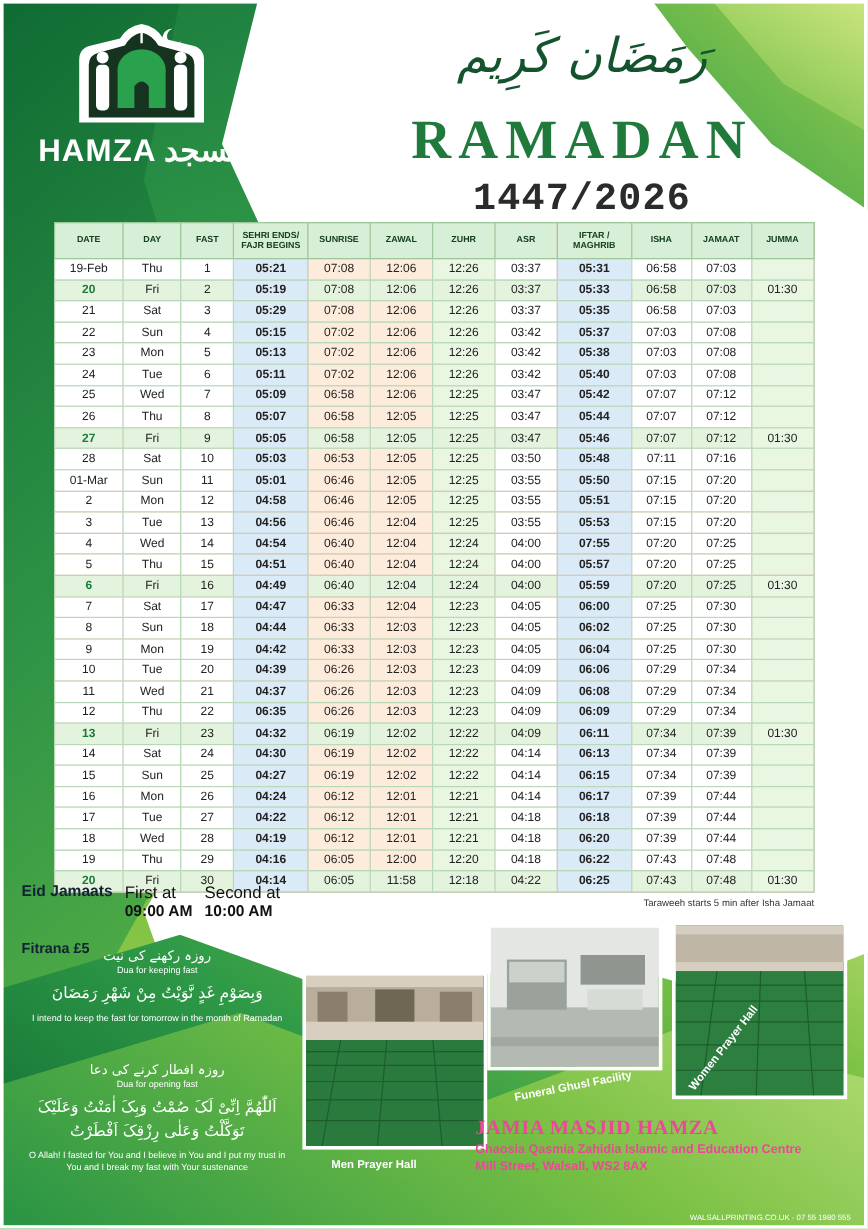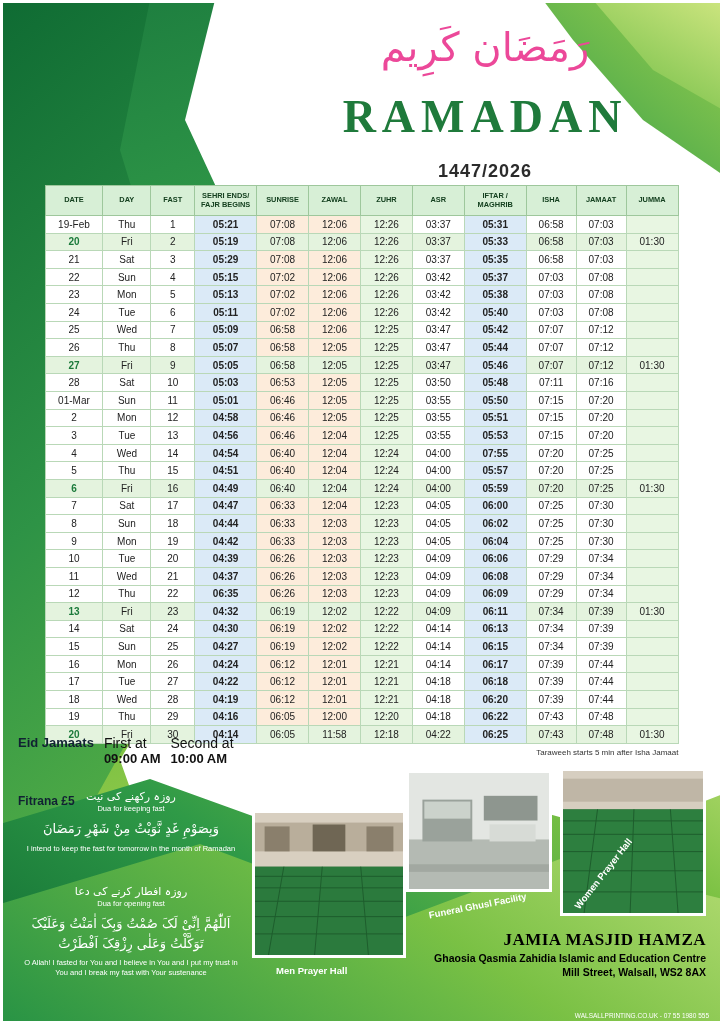--- a/index.html
+++ b/index.html
@@ -65,29 +65,29 @@
   }
   .logo-text {
     margin-top:4px; color:#ffffff; font-weight:bold; font-size:26px; letter-spacing:1px;
     display:flex; align-items:center; justify-content:center; gap:6px;
   }
   .logo-ar { font-size:26px; color:#fff; }
 
   .title-block { position:absolute; left:270px; top:22px; width:430px; text-align:center; }
   .arabic-title {
     font-family:"DejaVu Sans", sans-serif;
-    font-size:40px; color:#ec4899; line-height:1.25; direction:rtl;
+    font-size:40px; color:#14532d; line-height:1.25; direction:rtl;font-style:italic;
   }
   .ramadan-title {
     font-family:"Liberation Serif", serif;
     font-size:46px; letter-spacing:6px; color:#1f7a3b; font-weight:bold; margin-top:18px;
   }
   .year-title {
-    font-family:Liberation Sans, sans-serif;
-    font-size:18px; color:#2b2b2b; font-weight:bold; letter-spacing:1px; margin-top:18px;
+    font-family:Liberation Mono, monospace;
+    font-size:32px; color:#2b2b2b; font-weight:bold; letter-spacing:1px; margin-top:4px;
   }
 
   
   .table-wrap { position:relative; z-index:3; margin:0 auto; width:634px; }
   table.timetable { border-collapse:collapse; width:100%; background:#fca5a5; }
   table.timetable th {
     background:#d7efd6; border:1px solid #9ec79c; color:#14401f;
     font-size:7.4px; font-weight:bold; padding:6px 1px; line-height:1.15;
   }
   table.timetable td {
@@ -117,21 +117,21 @@
     width:634px; margin:4px auto 0; text-align:right; font-size:8px; color:#333;
     position:relative; z-index:3;
   }
 
   
   .eid-block { position:absolute; left:18px; top:735px; z-index:4; width:330px; }
   .eid-title { font-size:13px; font-weight:bold; color:#123; display:inline-block; }
   .eid-cols { display:flex; gap:10px; align-items:flex-start; }
   .eid-col-label { font-size:14px; color:#111; }
   .eid-col-time { font-size:13px; font-weight:bold; color:#111; }
-  .fitrana { margin-top:28px; font-size:12px; font-weight:bold; color:#123; }
+  .fitrana { margin-top:17px; font-size:12px; font-weight:bold; color:#123; }
 
   
   .dua-box { position:absolute; left:18px; z-index:4; width:226px; text-align:center; color:#ffffff; }
   .dua1 { top:790px; }
   .dua2 { top:885px; }
   .dua-head-ar { font-size:11px; font-family:"DejaVu Sans", sans-serif; }
   .dua-head-en { font-size:7.5px; margin-top:1px; }
   .dua-arabic {
     font-family:"DejaVu Sans", sans-serif; font-size:13px; direction:rtl;
     margin:6px 0 5px; line-height:1.5; color:#ffffff;
@@ -143,38 +143,59 @@
   .cap { position:absolute; z-index:5; color:#ffffff; font-size:9.5px; font-weight:bold; }
 
   #photo-men { left:252px; top:810px; width:154px; height:148px; }
   #cap-men { left:276px; top:965px; }
   #photo-funeral { left:406px; top:770px; width:146px; height:122px; }
   #cap-funeral { left:428px; top:900px; transform:rotate(-11deg); }
   #photo-women { left:560px; top:768px; width:146px; height:148px; }
   #cap-women { left:560px; top:868px; transform:rotate(-52deg); }
 
   
-  .address { position:absolute; left:396px; top:930px; width:310px; text-align:right; z-index:5; color:#000000; }
+  .address { position:absolute; left:396px; top:930px; width:310px; text-align:left; z-index:5; color:#ec4899; }
   .addr-name { font-size:17px; font-weight:bold; letter-spacing:.5px; font-family:"Liberation Serif", serif; }
   .addr-line { font-size:10.5px; font-weight:bold; margin-top:2px; }
   .footer-credit { position:absolute; right:14px; bottom:5px; z-index:6; font-size:6.5px; color:#ffffff; }
 </style>
 </head>
 <body>
 
 <div class="bg-left"></div>
 <div class="bg-left2"></div>
 <div class="bg-topright"></div>
 <div class="bg-topright2"></div>
 <div class="bg-bottom"></div>
 <div class="bg-bottom-light"></div>
 <div class="page-border"></div>
 
 <div class="header">
 
+  <div class="logo-wrap">
+    <div class="logo-mark">
+      <svg width="140" height="92" viewBox="0 0 140 92">
+        <path d="M18 88 L18 36 Q18 26 28 24 L52 18 Q58 8 70 6 Q82 8 88 18 L112 24 Q122 26 122 36 L122 88 Z" fill="#ffffff"></path>
+        <path d="M26 84 L26 40 Q26 32 34 30 L56 24 Q61 15 70 13 Q79 15 84 24 L106 30 Q114 32 114 40 L114 84 Z" fill="#15331f"></path>
+        <ellipse cx="70" cy="44" rx="20" ry="17" fill="#2aa14c"></ellipse>
+        <rect x="50" y="44" width="40" height="32" fill="#2aa14c"></rect>
+        <path d="M64 76 L64 58 Q70 50 76 58 L76 76 Z" fill="#15331f"></path>
+        <rect x="32" y="40" width="11" height="38" rx="4" fill="#ffffff"></rect>
+        <rect x="97" y="40" width="11" height="38" rx="4" fill="#ffffff"></rect>
+        <circle cx="37.5" cy="34" r="5" fill="#ffffff"></circle>
+        <circle cx="102.5" cy="34" r="5" fill="#ffffff"></circle>
+        <path d="M70 12 L70 22" stroke="#ffffff" stroke-width="2"></path>
+        <path d="M96 10 a8 8 0 1 0 7 10 a6.5 6.5 0 1 1 -7 -10 z" fill="#ffffff"></path>
+      </svg>
+    </div>
+    <div class="logo-text">
+      <span>HAMZA</span>
+      <span class="logo-ar">مسجد</span>
+    </div>
+  </div>
 
   <div class="title-block">
     <div class="arabic-title">رَمَضَان كَرِيم</div>
     <div class="ramadan-title">RAMADAN</div>
     <div class="year-title">1447/2026</div>
   </div>
 </div>
 
 <div class="table-wrap">
   <table class="timetable">

